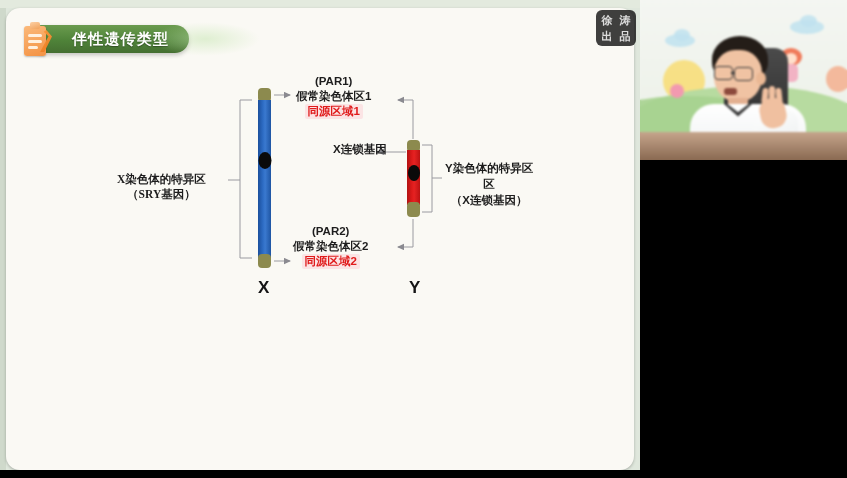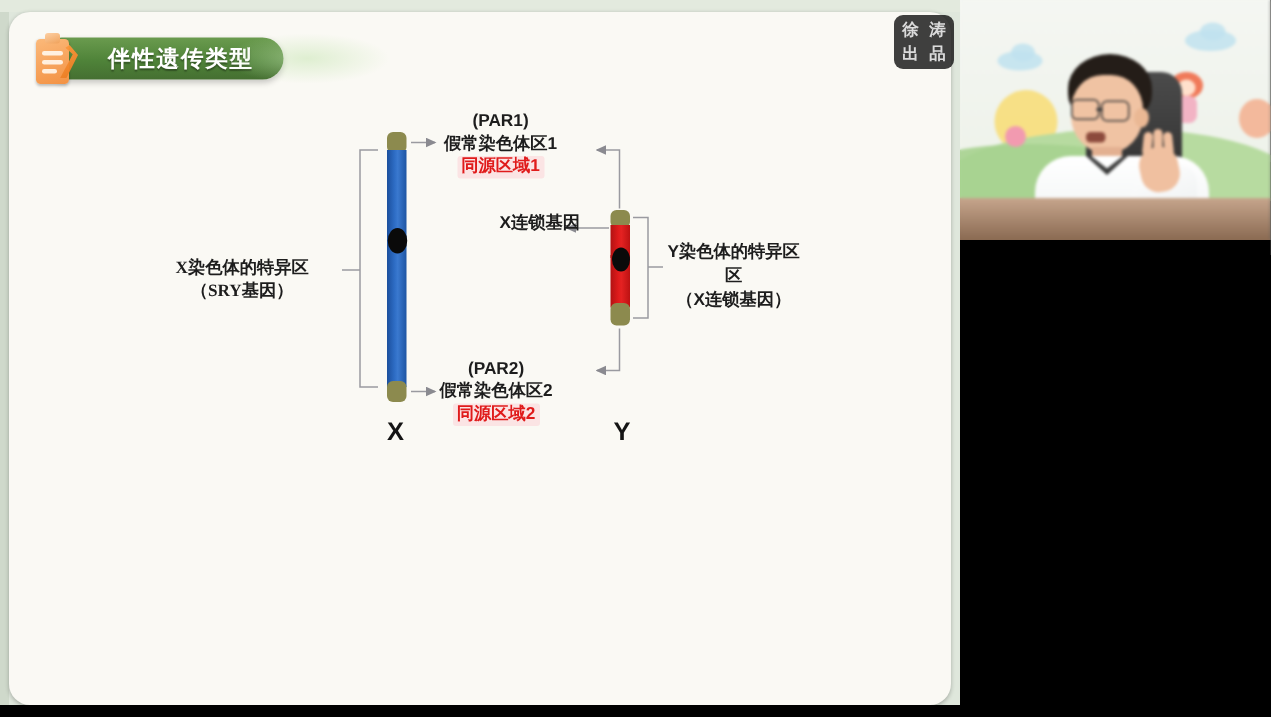--- a/index.html
+++ b/index.html
@@ -65,21 +65,21 @@
   #y-centromere{top:25px;width:12px;height:16px;}
 
   
   .lab{position:absolute;color:#1d1d1d;font-weight:bold;font-size:11.5px;line-height:15px;
        white-space:nowrap;text-align:center;}
   .lab-red{color:#e01b1b;background:#fbe4e4;display:inline-block;padding:0 3px;border-radius:2px;}
   .axis-letter{position:absolute;font-size:17px;font-weight:bold;color:#141414;}
 
   #label-par1{left:296px;top:74px;}
   #label-sry{left:333px;top:142px;}
-  #label-par2{left:293px;top:239px;}
+  #label-par2{left:293px;top:224px;}
   #label-xspec{left:117px;top:172px;font-family:Liberation Serif, serif;}
   #label-yspec{left:445px;top:160px;text-align:center;line-height:16px;}
   #letter-x{left:258px;top:278px;}
   #letter-y{left:409px;top:278px;}
 
   
   #connectors{position:absolute;left:0;top:0;width:640px;height:478px;pointer-events:none;}
 
   
   #webcam{position:absolute;left:640px;top:0;width:207px;height:160px;overflow:hidden;background:#eef3ee;}

